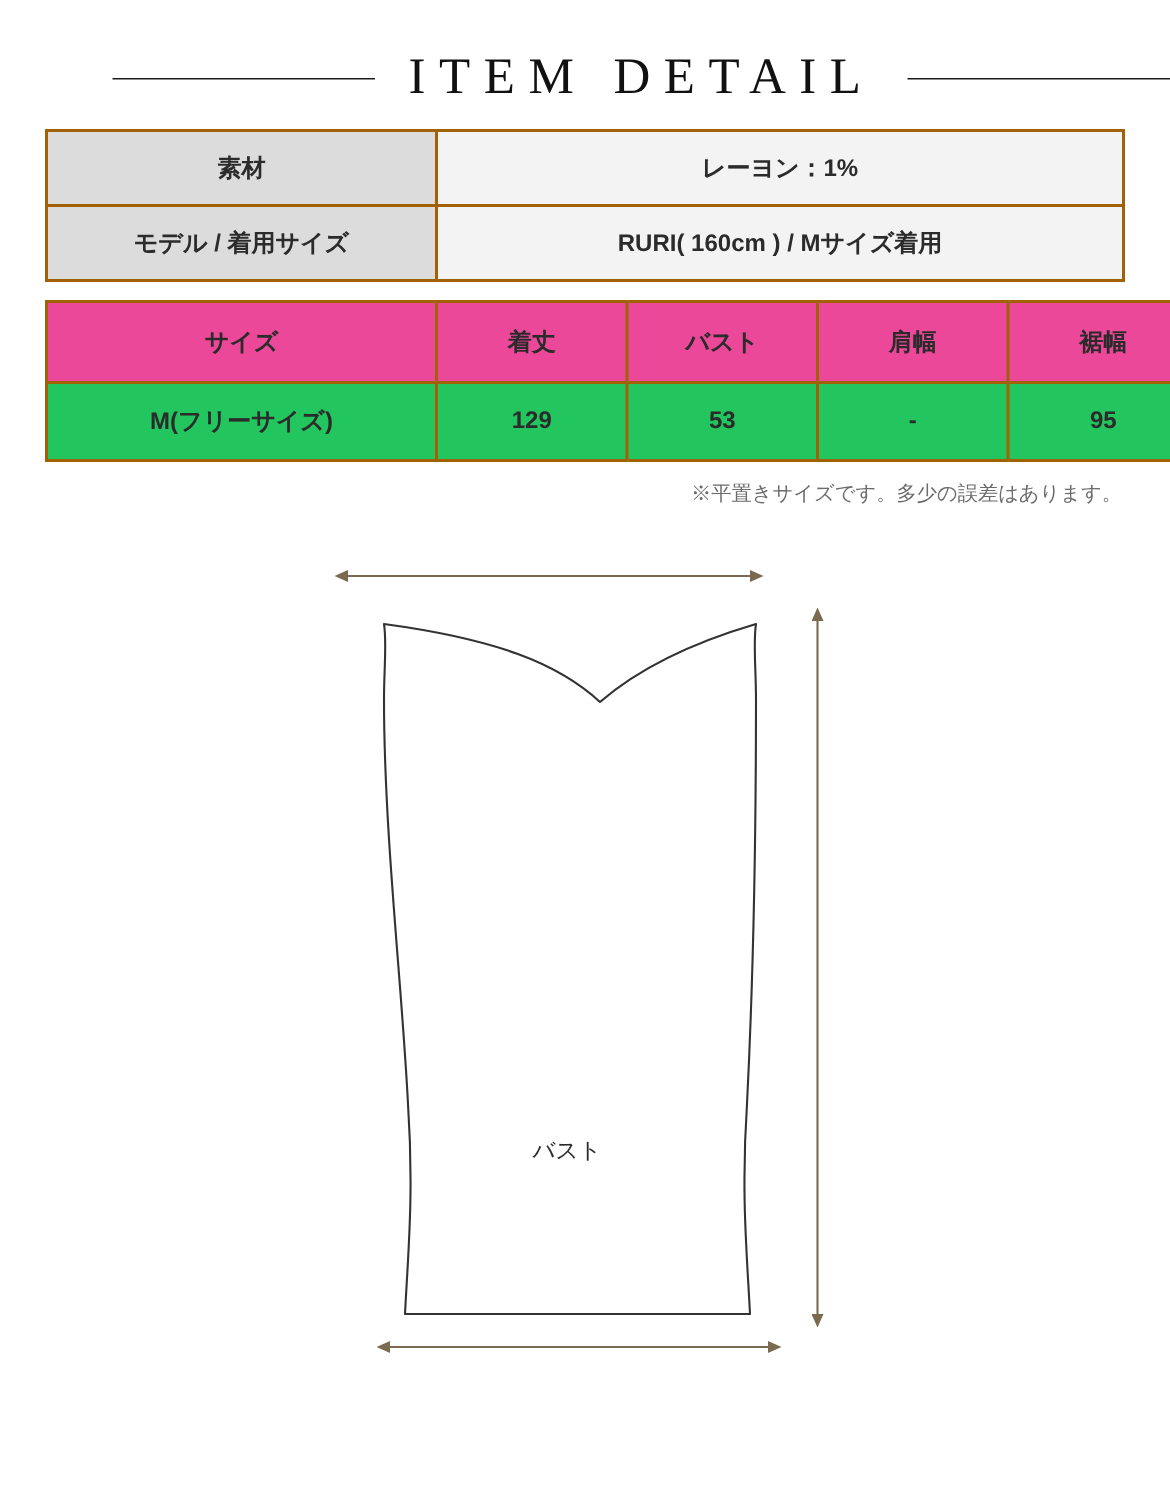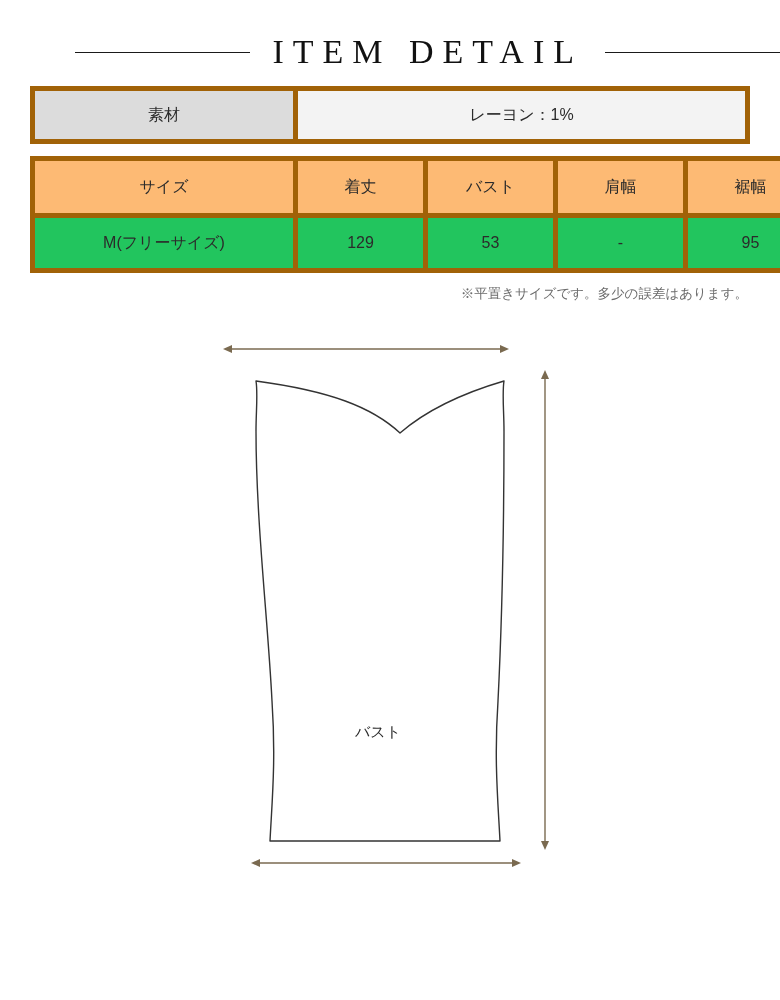--- a/index.html
+++ b/index.html
@@ -54,41 +54,41 @@
   .table-wrap {
     padding: 0 30px;
     box-sizing: border-box;
   }
   table {
     border-collapse: collapse;
     width: 720px;
     table-layout: fixed;
   }
   table td, table th {
-    border: 5px solid #a16207;
-    font-weight: normal;
+    border: 2px solid #a16207;
+    font-weight: bold;
     font-size: 16px;
     color: #2b2b2b;
     text-align: center;
     vertical-align: middle;
     background: #f3f3f3;
     height: 48px;
     padding: 0 4px;
   }
   .info-table td.label {
     background: #dcdcdc;
     width: 250px;
   }
   .info-table td.value {
     background: #f3f3f3;
   }
 
   .size-table { margin-top: 12px; }
   .size-table th {
-    background: #fdba74;
+    background: #ec4899;
     height: 52px;
   }
   .size-table td {
     background: #22c55e;
     height: 50px;
   }
   .size-table .col-name { width: 250px; }
   .size-table .col-num { width: 117px; }
 
   .note {
@@ -129,20 +129,24 @@
     <div class="title">ITEM DETAIL</div>
     <div class="rule right"></div>
   </div>
 
   <div class="table-wrap">
     <table class="info-table">
       <tbody>
         <tr>
           <td class="label">素材</td>
           <td class="value">レーヨン：1%</td>
+        </tr>
+        <tr>
+          <td class="label">モデル / 着用サイズ</td>
+          <td class="value">RURI( 160cm ) / Mサイズ着用</td>
         </tr>
       </tbody>
     </table>
 
     <table class="size-table">
       <thead>
         <tr>
           <th class="col-name">サイズ</th>
           <th class="col-num">着丈</th>
           <th class="col-num">バスト</th>

